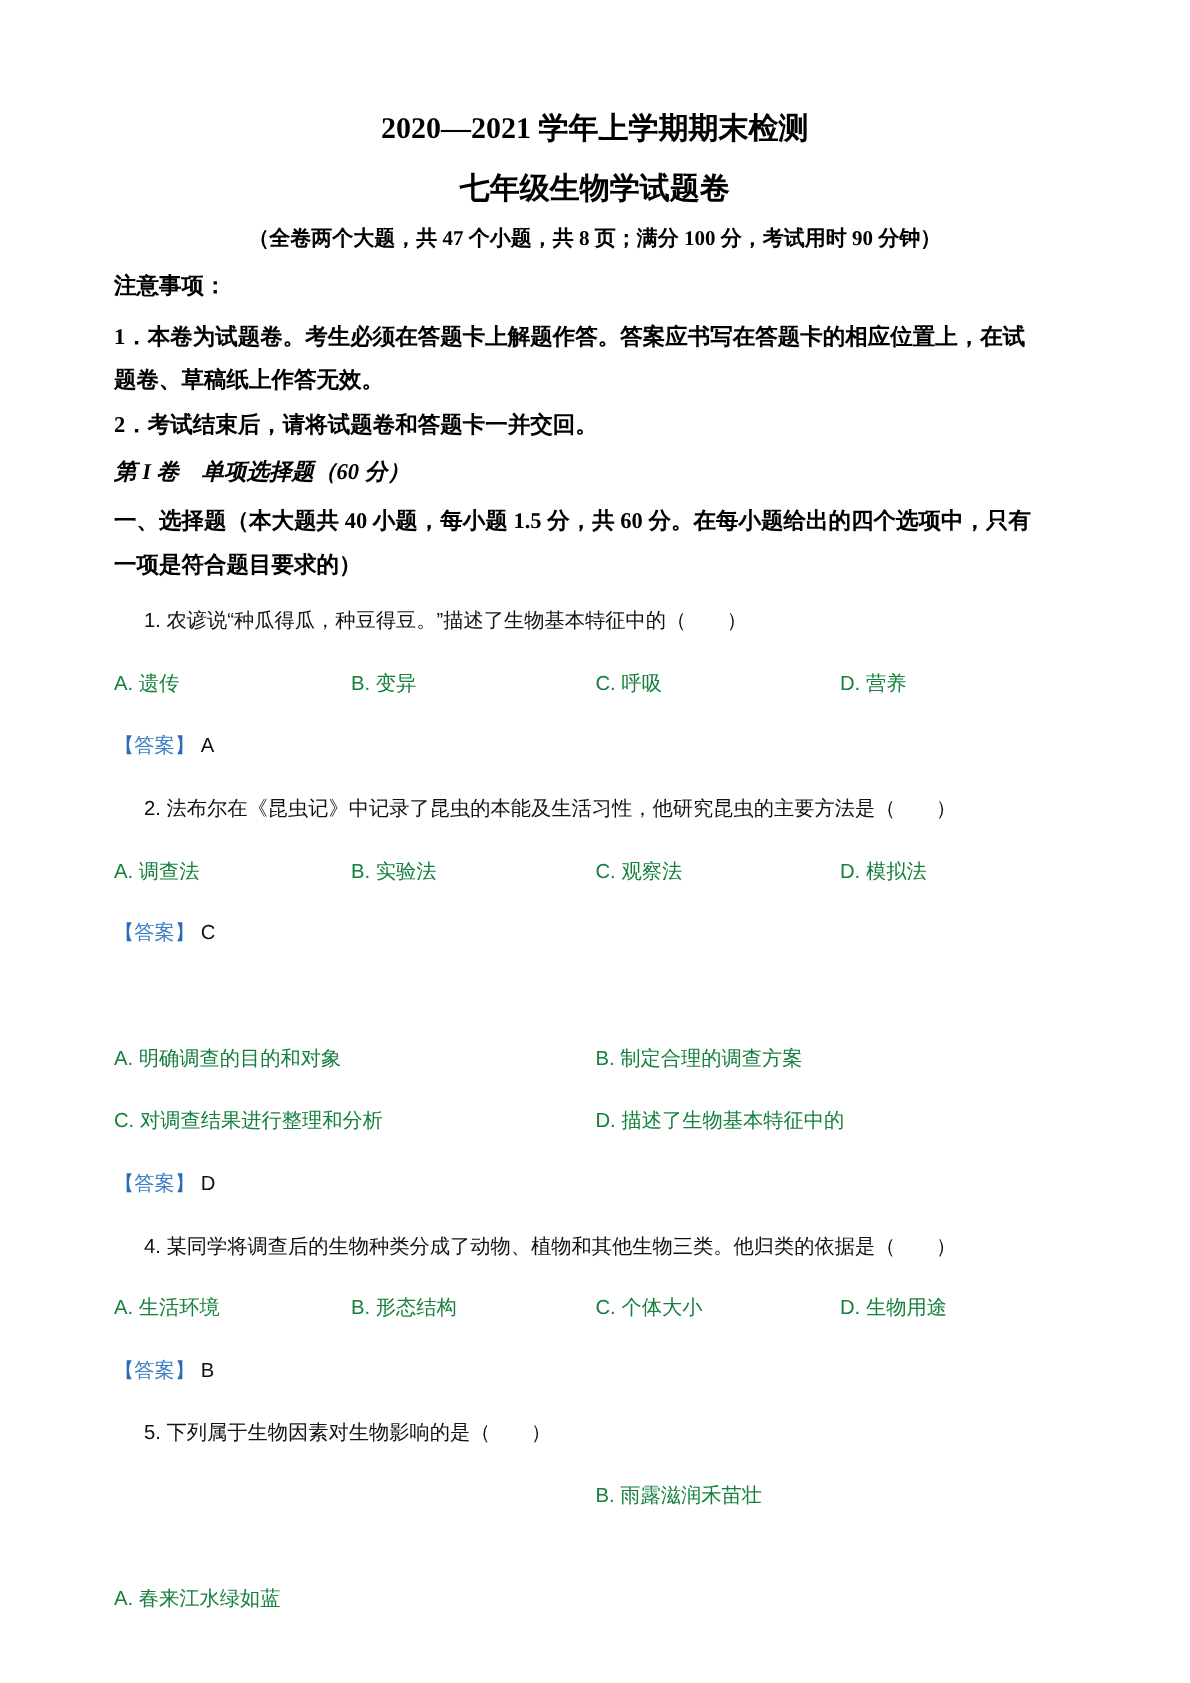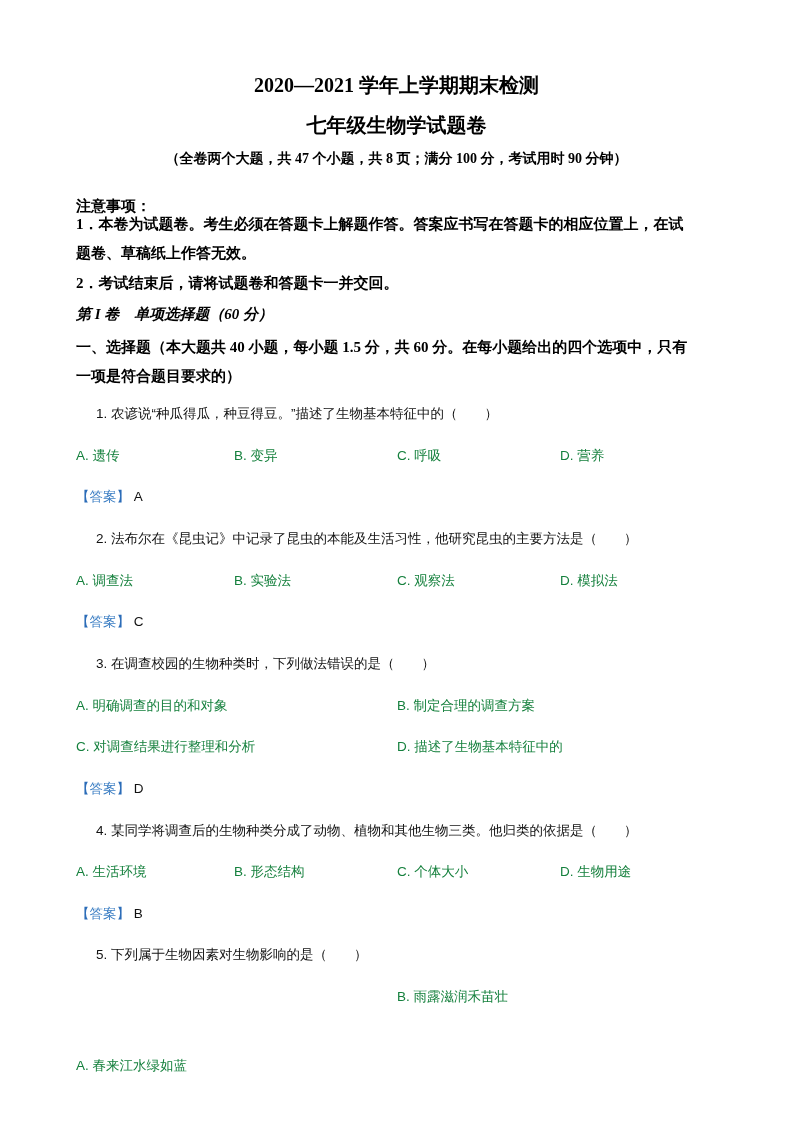--- a/index.html
+++ b/index.html
@@ -21,21 +21,21 @@
 </style>
 </head>
 <body>
 
 <div class="page">
 
   <div class="abs serif title1">2020—2021 学年上学期期末检测</div>
   <div class="abs serif title2">七年级生物学试题卷</div>
   <div class="abs serif subtitle">（全卷两个大题，共 47 个小题，共 8 页；满分 100 分，考试用时 90 分钟）</div>
 
-  <div class="abs serif bold14" style="top:181px; left:76px;margin-top:16px;">注意事项：</div>
+  <div class="abs serif bold14" style="top:181px; left:76px;">注意事项：</div>
   <div class="abs serif bold14" style="top:215px; left:76px;">1．本卷为试题卷。考生必须在答题卡上解题作答。答案应书写在答题卡的相应位置上，在试</div>
   <div class="abs serif bold14" style="top:244px; left:76px;">题卷、草稿纸上作答无效。</div>
   <div class="abs serif bold14" style="top:274px; left:76px;">2．考试结束后，请将试题卷和答题卡一并交回。</div>
 
   <div class="abs serif bold14" style="top:305px; left:76px;font-style:italic;">第 I 卷　单项选择题（60 分）</div>
   <div class="abs serif bold14" style="top:338px; left:76px;">一、选择题（本大题共 40 小题，每小题 1.5 分，共 60 分。在每小题给出的四个选项中，只有</div>
   <div class="abs serif bold14" style="top:367px; left:76px;">一项是符合题目要求的）</div>
 
   <div class="abs sans q" style="top:405px; left:76px;">
     <span>1.</span>
@@ -56,24 +56,20 @@
   </div>
   <div class="abs sans opt" style="top:572px; left:76px;">A.  调查法</div>
   <div class="abs sans opt" style="top:572px; left:234px;">B.  实验法</div>
   <div class="abs sans opt" style="top:572px; left:397px;">C.  观察法</div>
   <div class="abs sans opt" style="top:572px; left:560px;">D.  模拟法</div>
   <div class="abs sans ans" style="top:613px; left:76px;">
     <span class="br">【</span><span class="lbl">答案</span><span class="br">】</span>
     <span class="val">C</span>
   </div>
 
-  <div class="abs sans q" style="top:655px; left:76px;">
-    <span>3.</span>
-    <span>在调查校园的生物种类时，下列做法错误的是（　　）</span>
-  </div>
   <div class="abs sans opt" style="top:697px; left:76px;">A.  明确调查的目的和对象</div>
   <div class="abs sans opt" style="top:697px; left:397px;">B.  制定合理的调查方案</div>
   <div class="abs sans opt" style="top:738px; left:76px;">C.  对调查结果进行整理和分析</div>
   <div class="abs sans opt" style="top:738px; left:397px;">D.  描述了生物基本特征中的</div>
   <div class="abs sans ans" style="top:780px; left:76px;">
     <span class="br">【</span><span class="lbl">答案</span><span class="br">】</span>
     <span class="val">D</span>
   </div>
 
   <div class="abs sans q" style="top:822px; left:76px;">

